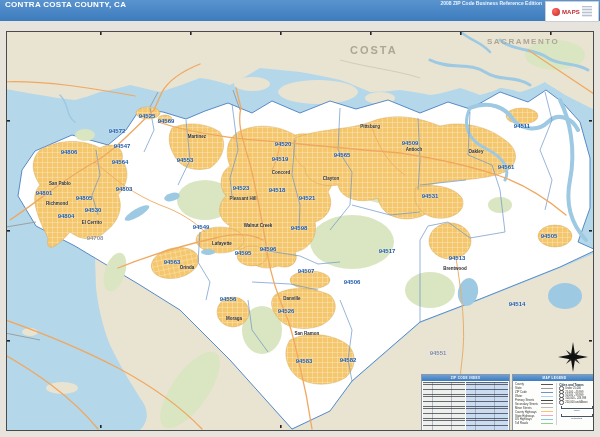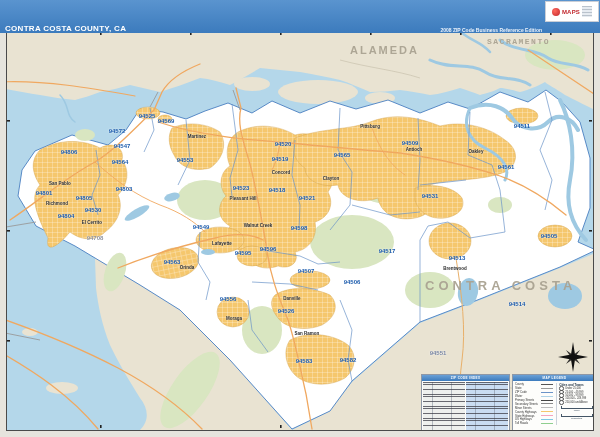--- a/index.html
+++ b/index.html
@@ -1,20 +1,20 @@
 <!DOCTYPE html>
 <html><head>
 <meta charset="utf-8">
 <style>
   html,body{margin:0;padding:0}
   body{width:600px;height:437px;position:relative;background:#e6e4dd;overflow:hidden;
        font-family:"Liberation Sans",sans-serif;}
   
-  #hdr{position:absolute;left:0;top:0;width:600px;height:33px;
-       background:linear-gradient(#5a94cf,#3c7bbd);display:flex;align-items:flex-end;z-index:30}
+  #hdr{position:absolute;left:0;top:0;width:600px;height:21px;
+       background:linear-gradient(#5a94cf,#3c7bbd);display:flex;align-items:flex-start;z-index:30}
   #htitle{color:#fff;font-size:8px;font-weight:bold;letter-spacing:.3px;margin-left:5px;flex:0 0 auto}
   #hedition{color:#eaf2fb;font-size:5px;font-weight:bold;margin-left:auto;margin-right:58px}
   #hlogo{position:absolute;right:1px;top:1px;width:52px;height:19px;background:#fff;border:1px solid #caced6;
          display:flex;align-items:center;justify-content:center;gap:2px}
   #lmark{width:8px;height:8px;border-radius:50%;background:radial-gradient(circle at 35% 35%,#ff6a5e,#c1272d);display:inline-block}
   #hlogo b{color:#c1272d;font-size:6px;letter-spacing:.2px}
   #lgray{width:10px;height:11px;background:repeating-linear-gradient(#b9c2cc 0 1px,#e6ebf1 1px 3px);display:inline-block}
   
   #map{position:absolute;left:6px;top:31px;width:586px;height:398px;border:1px solid #4a4a4a;
        overflow:hidden;background:#b4d7ea}
@@ -198,23 +198,22 @@
       <rect x="460" y="425" width="1.6" height="3"></rect>
       <rect x="7" y="120" width="3" height="1.6"></rect>
           <rect x="7" y="230" width="3" height="1.6"></rect>
       <rect x="7" y="340" width="3" height="1.6"></rect>
           <rect x="589" y="120" width="3" height="1.6"></rect>
       <rect x="589" y="230" width="3" height="1.6"></rect>
           <rect x="589" y="340" width="3" height="1.6"></rect>
     </g>
   </svg>
 
-  <span class="nl" style="position: absolute; left: 350px; top: 44px; font-size: 11px; letter-spacing: 2px;">ALAMEDA</span>
-      <span class="nl" style="position: absolute; left: 487px; top: 37px; font-size: 8px; letter-spacing: 1.5px; font-family: Liberation Mono, monospace;">SACRAMENTO</span>
-      <span class="nl" style="position: absolute; left: 425px; top: 278px; font-size: 13px; letter-spacing: 4px;">CONTRA COSTA</span>
+  <span class="nl" style="position: absolute; left: 350px; top: 44px; font-size: 11px; letter-spacing: 2px;">COSTA</span>
+      <span class="nl" style="position: absolute; left: 487px; top: 37px; font-size: 8px; letter-spacing: 1.5px;">SACRAMENTO</span>
 
   <b class="zl" style="position: absolute; left: 44px; top: 193px;">94801</b>
       <b class="zl" style="position: absolute; left: 66px; top: 216px;">94804</b>
       <b class="zl" style="position: absolute; left: 84px; top: 198px;">94805</b>
       <b class="zl" style="position: absolute; left: 93px; top: 210px;">94530</b>
       <b class="zl" style="position: absolute; left: 124px; top: 189px;">94803</b>
       <b class="zl" style="position: absolute; left: 69px; top: 152px;">94806</b>
       <b class="zl" style="position: absolute; left: 120px; top: 162px;">94564</b>
       <b class="zl" style="position: absolute; left: 122px; top: 146px;">94547</b>
       <b class="zl" style="position: absolute; left: 117px; top: 131px;">94572</b>

